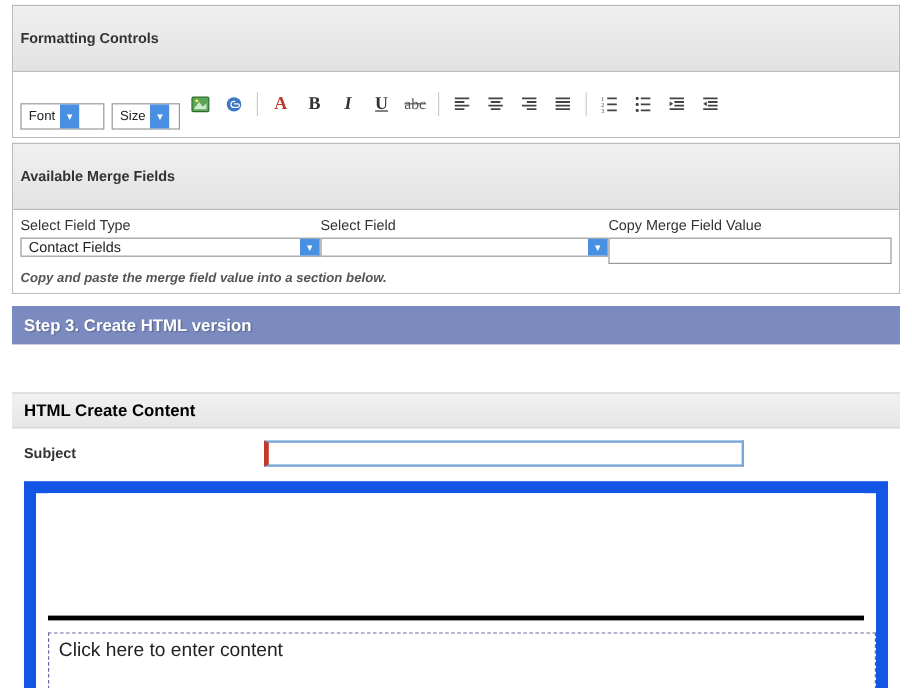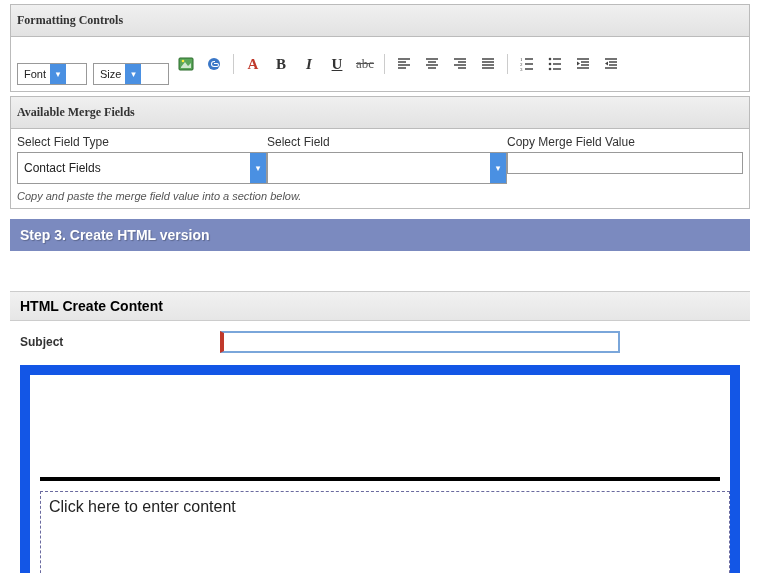--- a/index.html
+++ b/index.html
@@ -1,37 +1,37 @@
 <!DOCTYPE html>
 <html><head>
 <meta charset="utf-8">
 <style>
   * { box-sizing: border-box; margin: 0; padding: 0; }
   body { font-family: Arial, Helvetica, sans-serif; font-size: 12px; background: #fff; width: 760px; }
   .panel { border: 1px solid #bbb; margin: 4px 10px; }
-  .panel-header { background: linear-gradient(#f0f0f0,#e2e2e2); border-bottom: 1px solid #bbb; font-weight: bold; font-size: 12px; padding: 8px 6px; color: #333; font-family: Liberation Serif, serif; }
+  .panel-header { background: linear-gradient(#f0f0f0,#e2e2e2); border-bottom: 1px solid #bbb; font-weight: bold; font-size: 12px; padding: 20px 6px; color: #333; }
   .panel-body { padding: 6px; background: #fff; }
   .toolbar { display: flex; align-items: center; gap: 6px; flex-wrap: wrap; }
   .tb-select { height: 22px; border: 1px solid #999; font-size: 11px; background: #fff; position: relative; display: inline-flex; align-items: center; margin-top: 20px; }
   .tb-select-label { padding: 0 4px 0 6px; color: #222; }
   .tb-select-arrow { width: 16px; height: 100%; background: #4a90e2; display: inline-flex; align-items: center; justify-content: center; color: #fff; font-size: 9px; }
   .tb-icon { width: 22px; height: 22px; display: inline-flex; align-items: center; justify-content: center; border: 1px solid transparent; cursor: pointer; font-family: Georgia, serif; }
   .tb-sep { width:1px; height:20px; background:#ccc; margin:0 2px; }
   .svg-ic { width:16px; height:16px; display:block; }
   .merge-row { display:flex; }
   .merge-col { display:flex; flex-direction:column; gap:3px; }
   .merge-col.c1 { flex: 0 0 250px; }
   .merge-col.c2 { flex: 0 0 240px; }
   .merge-col.c3 { flex: 1; }
   .fld-label { font-size: 12px; color:#333; }
-  .m-select { display:flex; border:1px solid #999; height:32px; align-items:center; background:#fff; width:100%; }
+  .m-select { display:flex; border:1px solid #999; height:16px; align-items:flex-start; background:#fff; width:100%; }
   .m-select .val { flex:1; padding:0 6px; font-size:12px; color:#222; }
   .m-select .arr { width:16px; height:100%; background:#4a90e2; display:flex; align-items:center; justify-content:center; color:#fff; font-size:9px; }
   .m-input { border:1px solid #999; height:22px; width:100%; padding:0 6px; font-size:12px; }
-  .helper { font-style: italic; color:#555; font-size:11px; padding-top:6px; }
+  .helper { font-style: italic; color:#555; font-size:11px; padding-top:6px;font-weight:bold; }
   .step-bar { background:#7b8abf; color:#fff; font-weight:bold; font-size:14px; padding:8px 10px; text-shadow:1px 1px 1px rgba(0,0,0,.25); margin:10px 10px 0 10px; }
   .section-head { background:linear-gradient(#f1f1f1,#e6e6e6); border-top:1px solid #ccc; border-bottom:1px solid #ccc; padding:6px 10px; font-weight:bold; font-size:14px; margin:40px 10px 0 10px; }
   .subject-row { display:flex; align-items:center; padding:10px 10px 12px 10px; gap:10px; margin:0 10px; }
   .subject-lbl { width:190px; font-weight:bold; font-size:12px; color:#333; }
   .subject-input { flex:0 0 400px; height:22px; border:2px solid #7aa6da; border-left:4px solid #c0392b; padding:0 6px; font-size:12px; outline:none; }
   .editor-frame { margin:0 20px 0 20px; border:10px solid #1356e6; background:#fff; height:280px; position:relative; }
   .inner-top { position:absolute; top:0; left:10px; right:10px; height:92px; background:#fff; }
   .black-rule { position:absolute; top:102px; left:10px; right:10px; height:4px; background:#000; }
   .content-box { position:absolute; top:116px; left:10px; right:0; height:102px; border:1px dashed #6a6a9f; padding:6px 8px; font-size:16px; color:#222; }
   .handle { position:absolute; right:2px; bottom:2px; width:18px; height:16px; border:1px solid #888; background:linear-gradient(#fff,#ddd); display:flex; align-items:center; justify-content:center; }
@@ -43,21 +43,21 @@
 <div class="panel">
   <div class="panel-header">Formatting Controls</div>
   <div class="panel-body">
     <div class="toolbar">
 
       <div class="tb-select" style="width:70px">
         <span class="tb-select-label">Font</span>
         <span class="tb-select-arrow">▾</span>
       </div>
 
-      <div class="tb-select" style="width:76px">
+      <div class="tb-select" style="width:57px">
         <span class="tb-select-label">Size</span>
         <span class="tb-select-arrow">▾</span>
       </div>
 
       <div class="tb-icon" title="Insert image">
         <svg class="svg-ic" viewBox="0 0 16 16">
           <rect x="1" y="2" width="14" height="12" rx="1" fill="#5aa65a" stroke="#2a6b2a"></rect>
           <polygon points="3,11 7,6 10,10 13,7 13,12 3,12" fill="#cfe8cf"></polygon>
           <circle cx="5" cy="5" r="1.3" fill="#ffeb3b"></circle>
         </svg>

